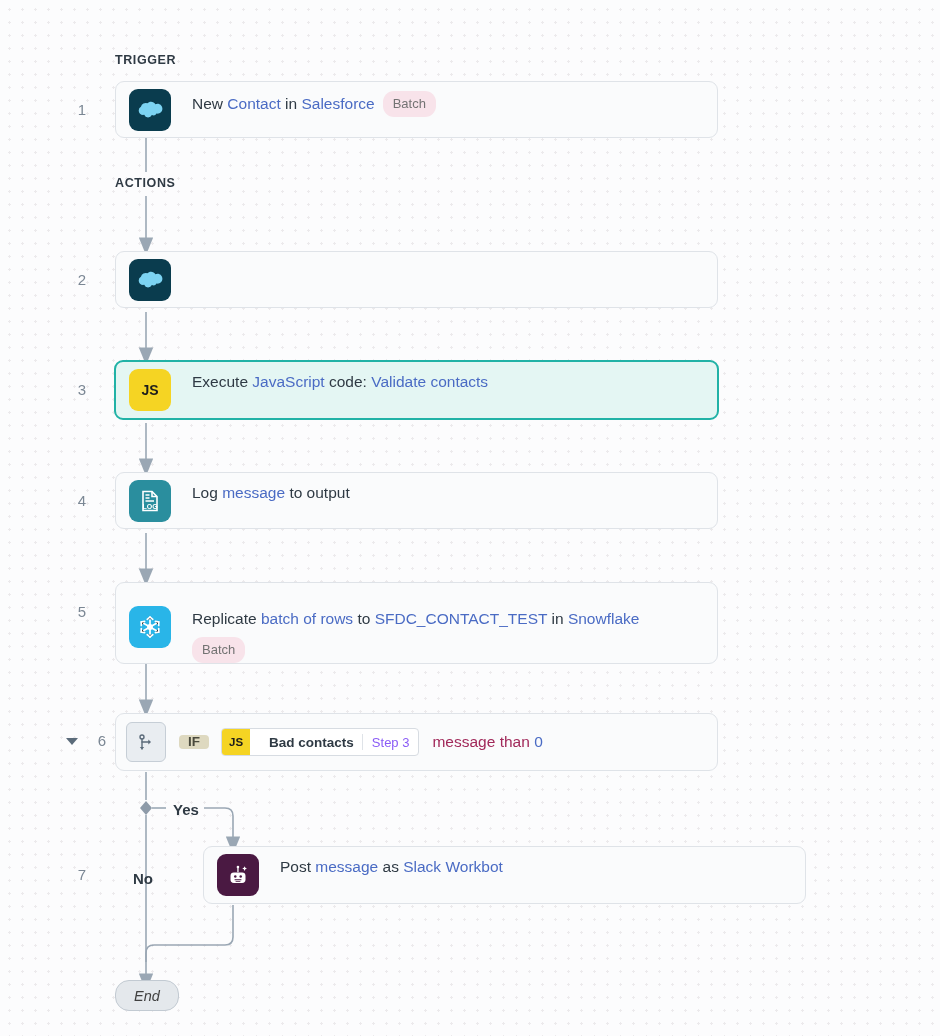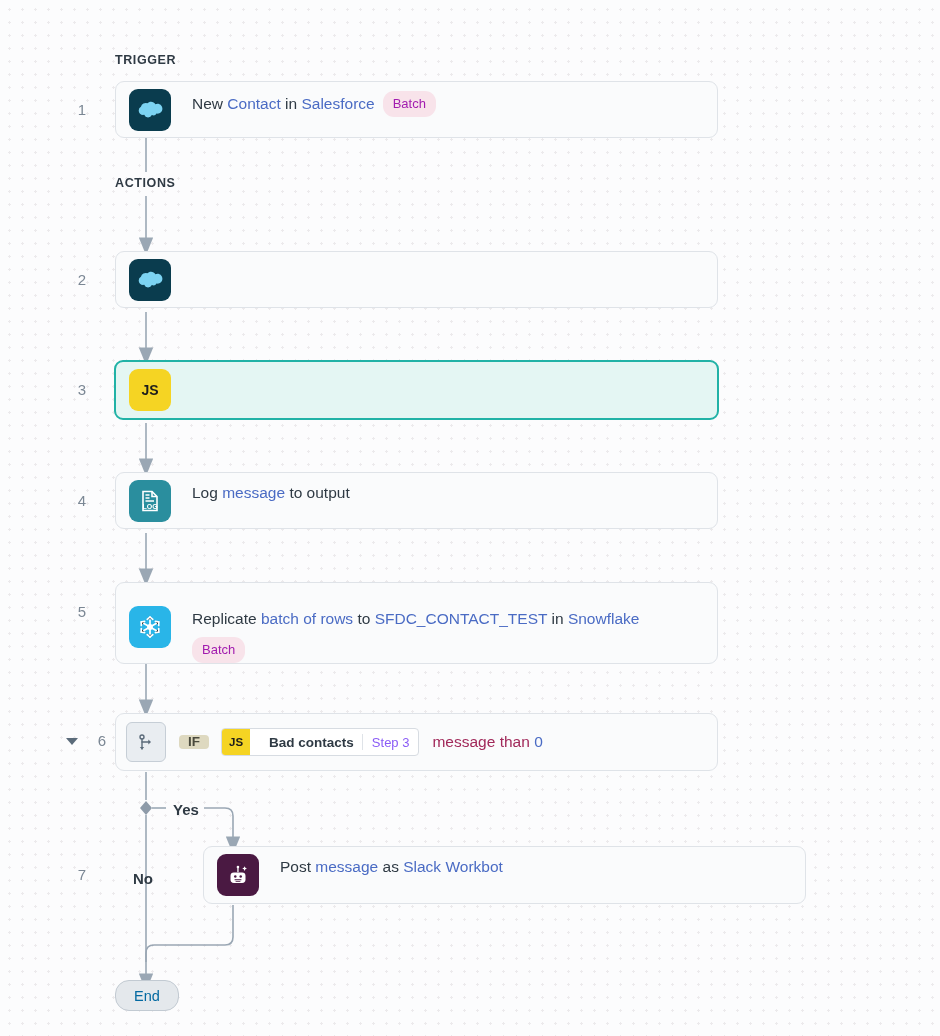--- a/index.html
+++ b/index.html
@@ -74,21 +74,21 @@
     line-height:21px;
     color:#2f3a44;
     padding-top:2px;
   }
   .blue{color:#4a6bc4;}
   .card-text .sub{margin-top:8px;}
 
   .badge-batch{
     display:inline-block;
     background:#f8e3ea;
-    color:#a21caf;
+    color:#737373;
     font-size:13px;
     line-height:1;
     padding:6px 10px 7px;
     border-radius:11px;
     margin-left:8px;
     vertical-align:1px;
   }
 
   
   .cond-row{
@@ -161,22 +161,22 @@
     color:#2f3a44;
   }
 
   
   .end-node{
     position:absolute;
     background:#e4e8ec;
     border:1px solid #c2cad2;
     border-radius:14px;
     font-size:14.5px;
-    color:#0369a1;
-    display:flex;align-items:center;justify-content:center;
+    color:#404040;
+    display:flex;align-items:center;justify-content:center;font-style:italic;
   }
 
   svg.conn{position:absolute;left:0;top:0;pointer-events:none;}
 </style>
 </head>
 <body>
 
 <div class="canvas">
 
   <svg class="conn" width="940" height="1036">
@@ -237,20 +237,23 @@
         </svg>
       </div>
     </div>
   </div>
 
   <div class="step-num" style="left:56px;top:381px;">3</div>
   <div class="card selected" style="left:114px;top:360px;width:605px;height:60px;">
     <div class="card-inner">
       <div class="icon-box" style="background:#f5d423;">
         <span style="font-size:14px;font-weight:bold;color:#1c1c1c;font-family:'Liberation Sans',sans-serif;">JS</span>
+      </div>
+      <div class="card-text">
+        <span>Execute </span><span class="blue">JavaScript</span><span> code: </span><span class="blue">Validate contacts</span>
       </div>
     </div>
   </div>
 
   <div class="step-num" style="left:56px;top:492px;">4</div>
   <div class="card" style="left:115px;top:472px;width:603px;height:57px;">
     <div class="card-inner">
       <div class="icon-box" style="background:#2a8e9e;">
         <svg width="24" height="24" viewBox="0 0 24 24">
           <path d="M5 2.5h9l5 5v14H5z" fill="none" stroke="#ffffff" stroke-width="1.6"></path>

